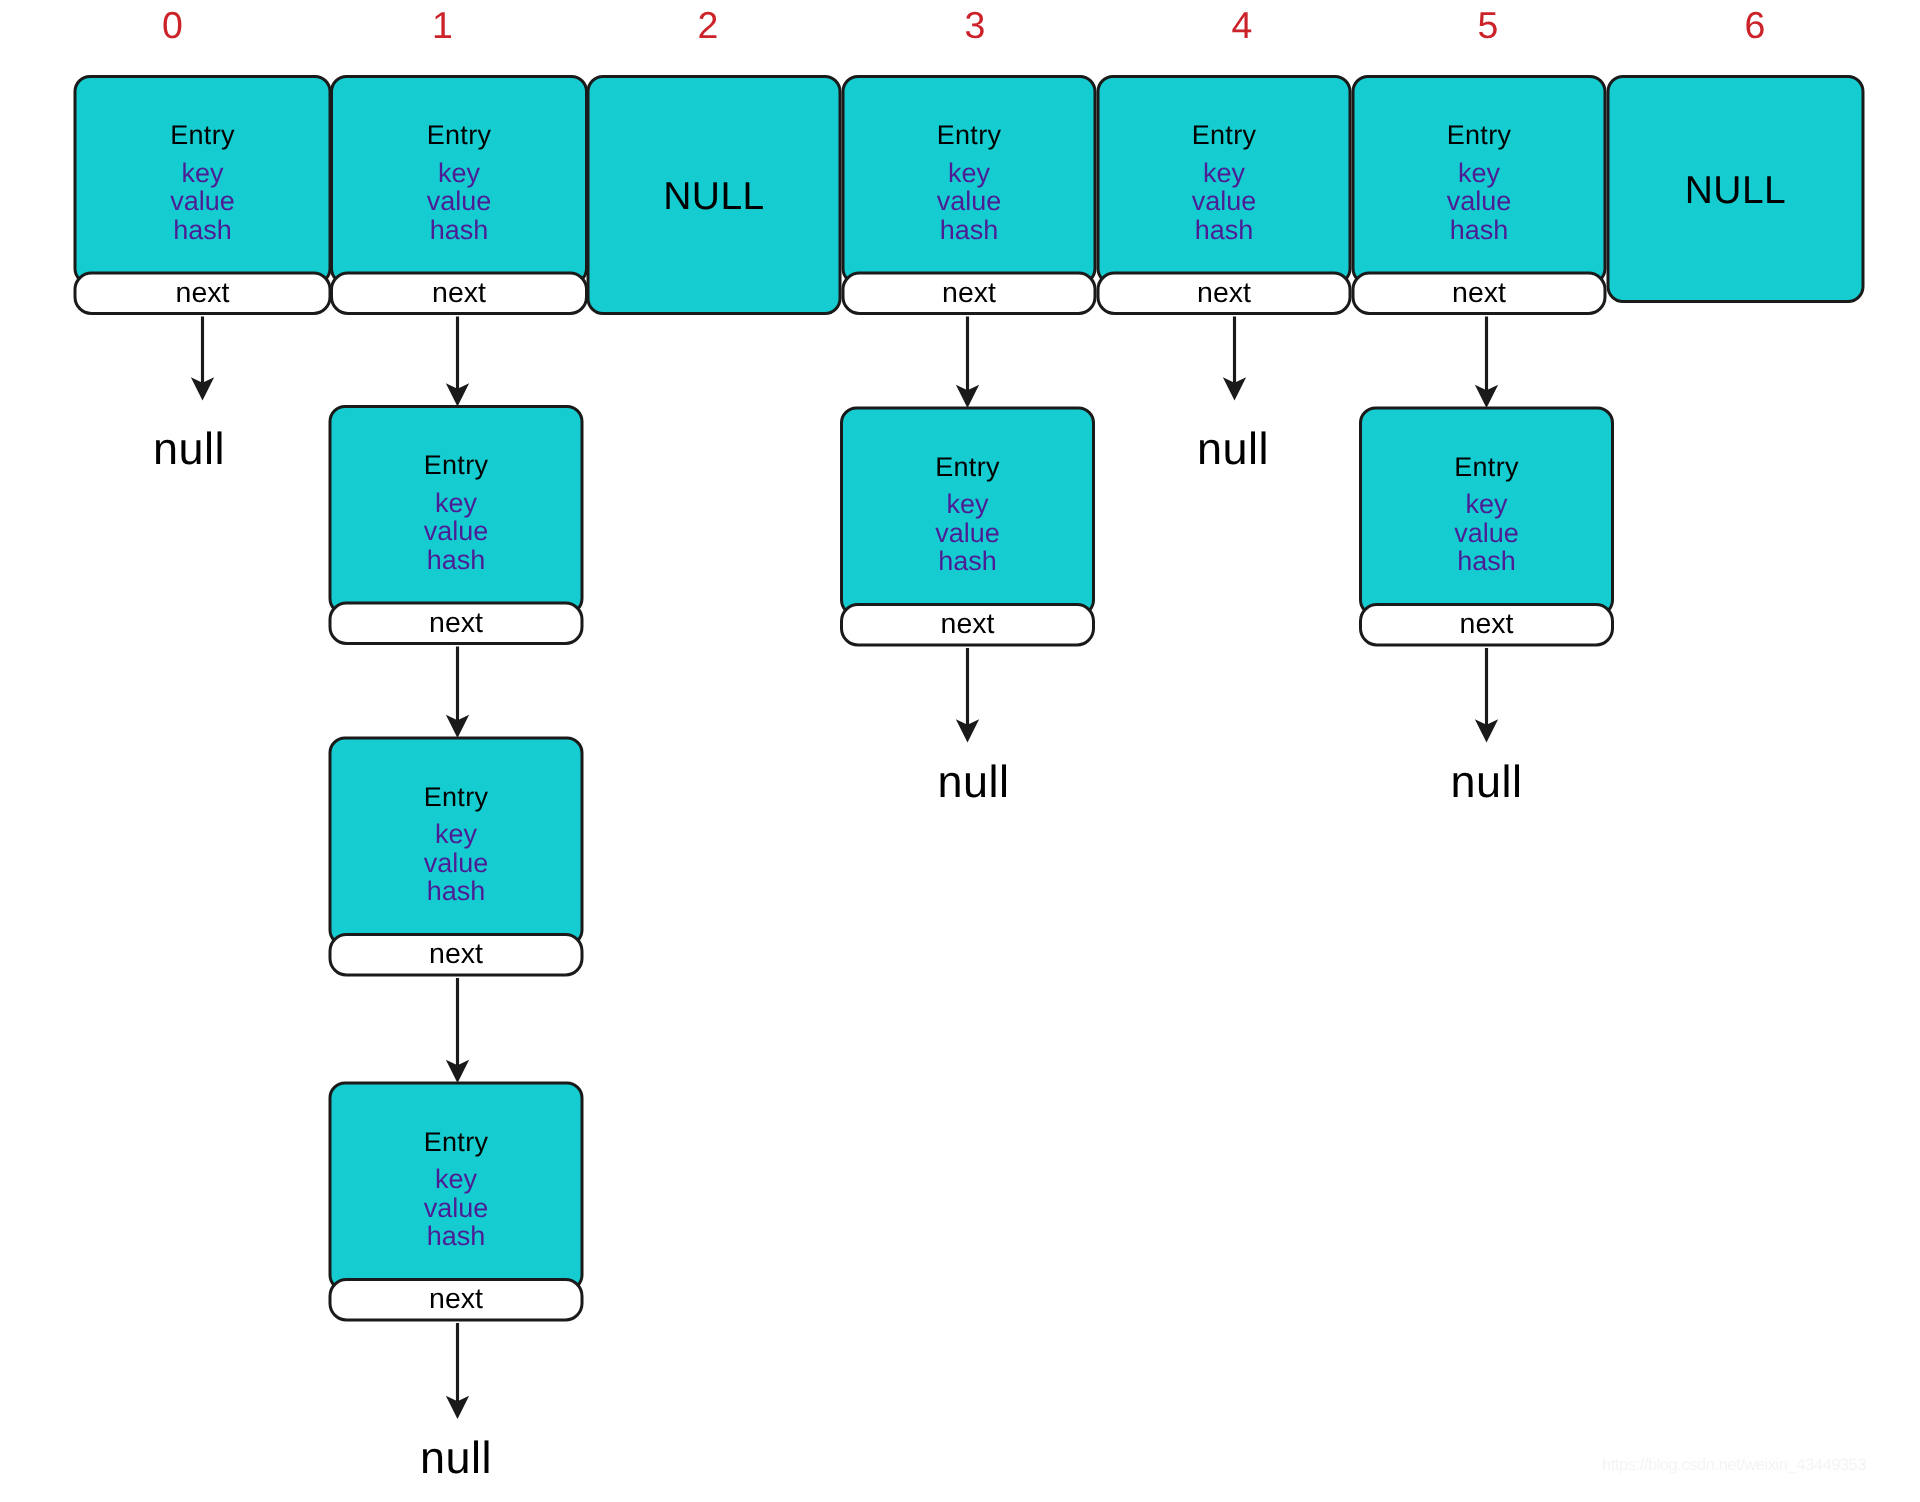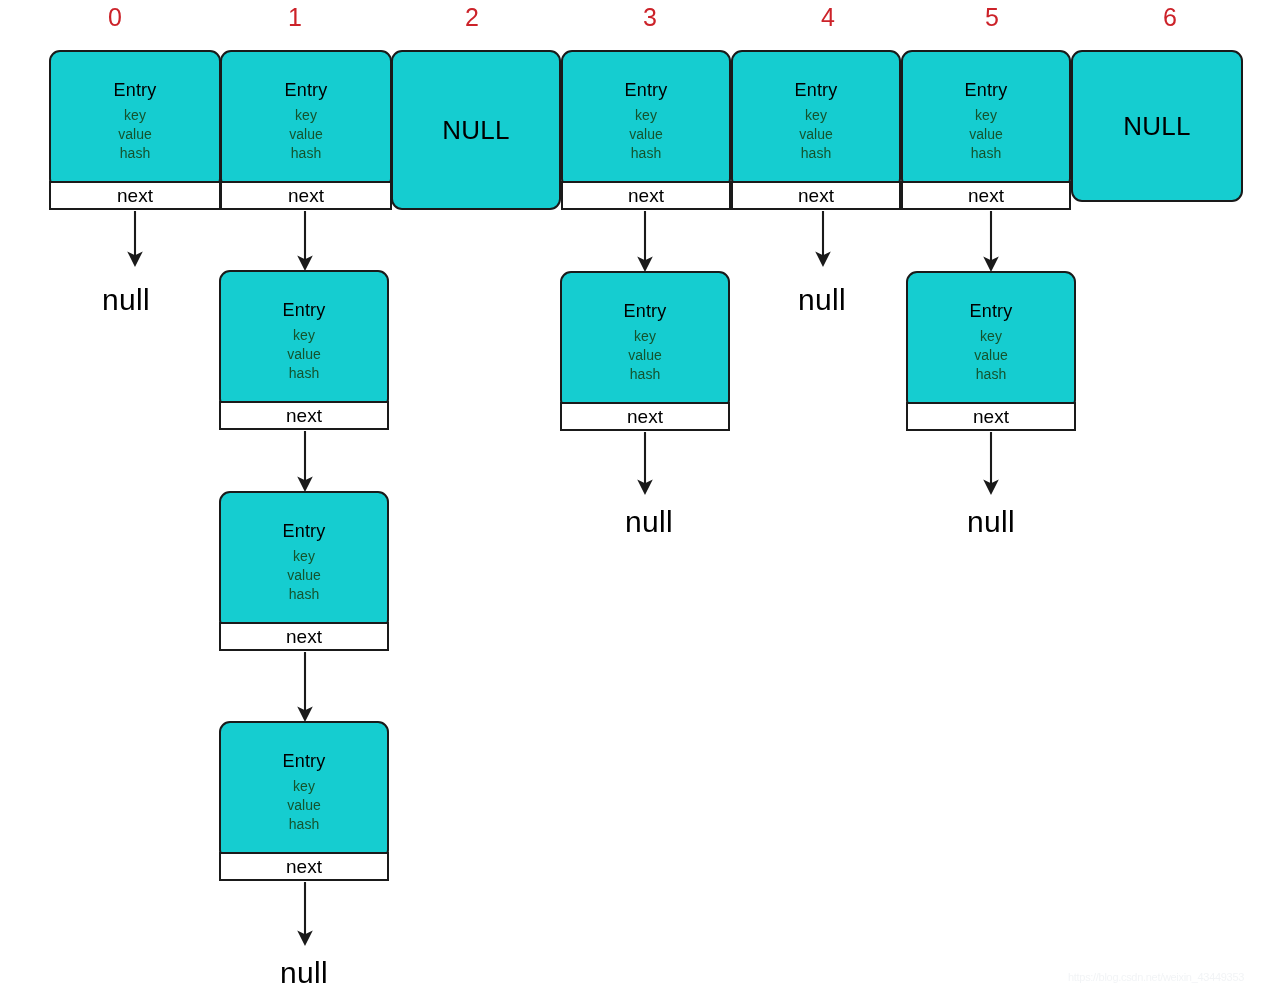--- a/index.html
+++ b/index.html
@@ -55,35 +55,35 @@
   }
   .entry-title {
     font-size: 18px;
     line-height: 27px;
     color: #000000;
     letter-spacing: 0.2px;
   }
   .entry-fields {
     margin-top: 2px;
     text-align: center;
-    color: #14532d;
-    font-size: 14px;
+    color: #4c1d95;
+    font-size: 18px;
     line-height: 19px;
   }
   .null-text {
     font-size: 26px;
     color: #000000;
     letter-spacing: 0.3px;
   }
   .next-bar {
     position: absolute;
     box-sizing: border-box;
     background: #ffffff;
     border: 2.2px solid #1a1a1a;
-    border-radius: 0;
+    border-radius: 12px;
     display: flex;
     align-items: center;
     justify-content: center;
     font-size: 19px;
     color: #000000;
   }
 
   
   .node {
     position: absolute;

